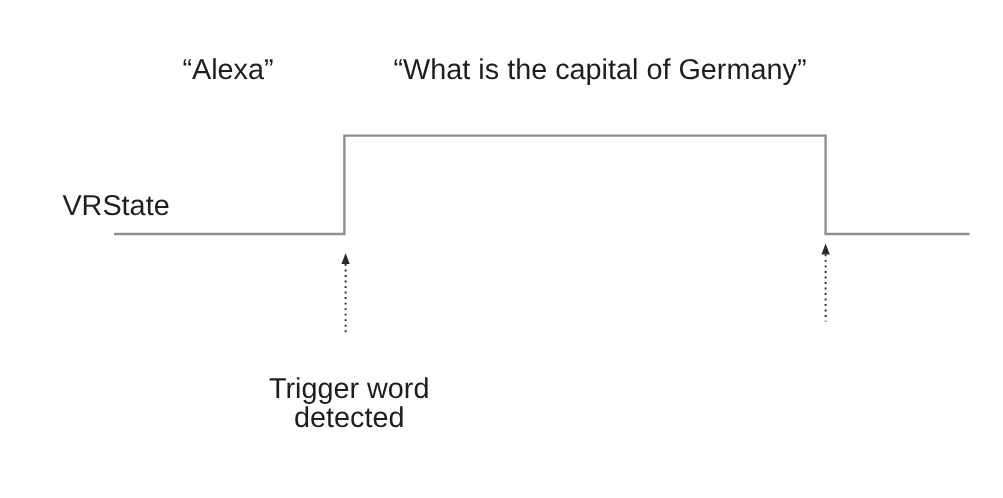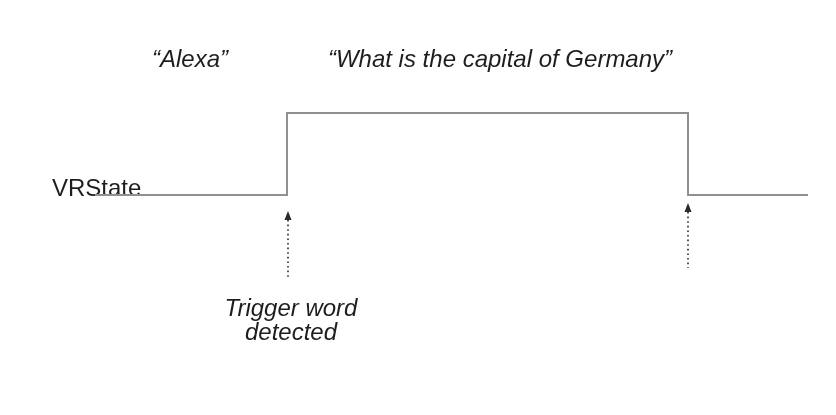--- a/index.html
+++ b/index.html
@@ -16,25 +16,25 @@
     font-family: "Liberation Sans", sans-serif;
     color: #1e1e1e;
   }
   .label {
     position: absolute;
     font-size: 24px;
     line-height: 24px;
     color: #1e1e1e;
     white-space: pre-line;
   }
-  .centered { text-align: center; font-style: italic; }
+  .centered { text-align: center; }
   .phrase-trigger   { left: 90px;  top: 47px;  width: 200px; }
   .phrase-utterance { left: 300px; top: 47px;  width: 400px; }
-  .signal-name      { left: 52px;  top: 176px; text-align: center; }
-  .annotation-trigger { left: 191px; top: 296px; width: 200px; }
+  .signal-name      { left: 52px;  top: 160px; text-align: center; }
+  .annotation-trigger { left: 191px; top: 313px; width: 200px; }
   .annotation-end     { left: 584px; top: 296px; width: 200px; }
   .waveform-svg {
     position: absolute;
     left: 0;
     top: 0;
   }
 </style>
 </head>
 <body>
 

